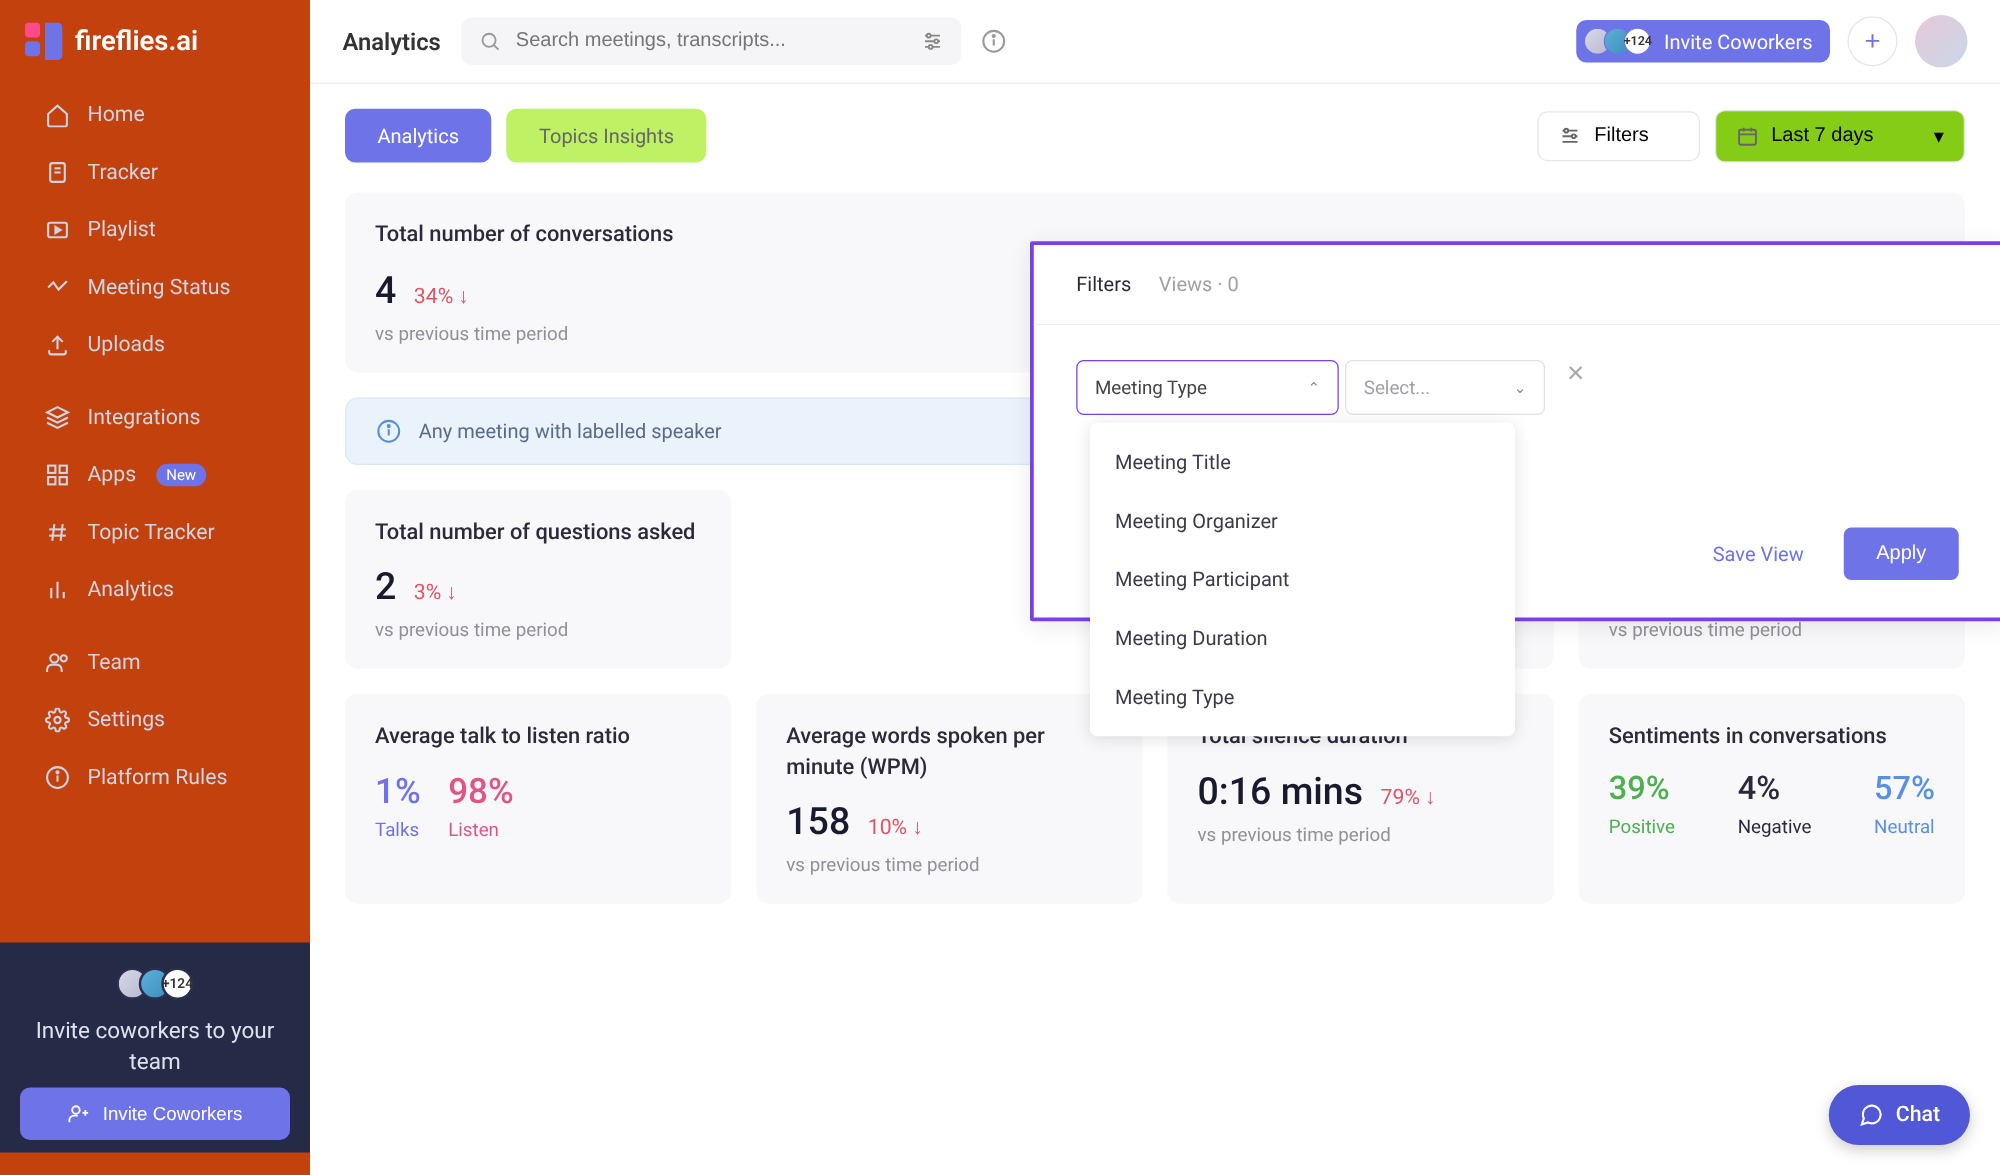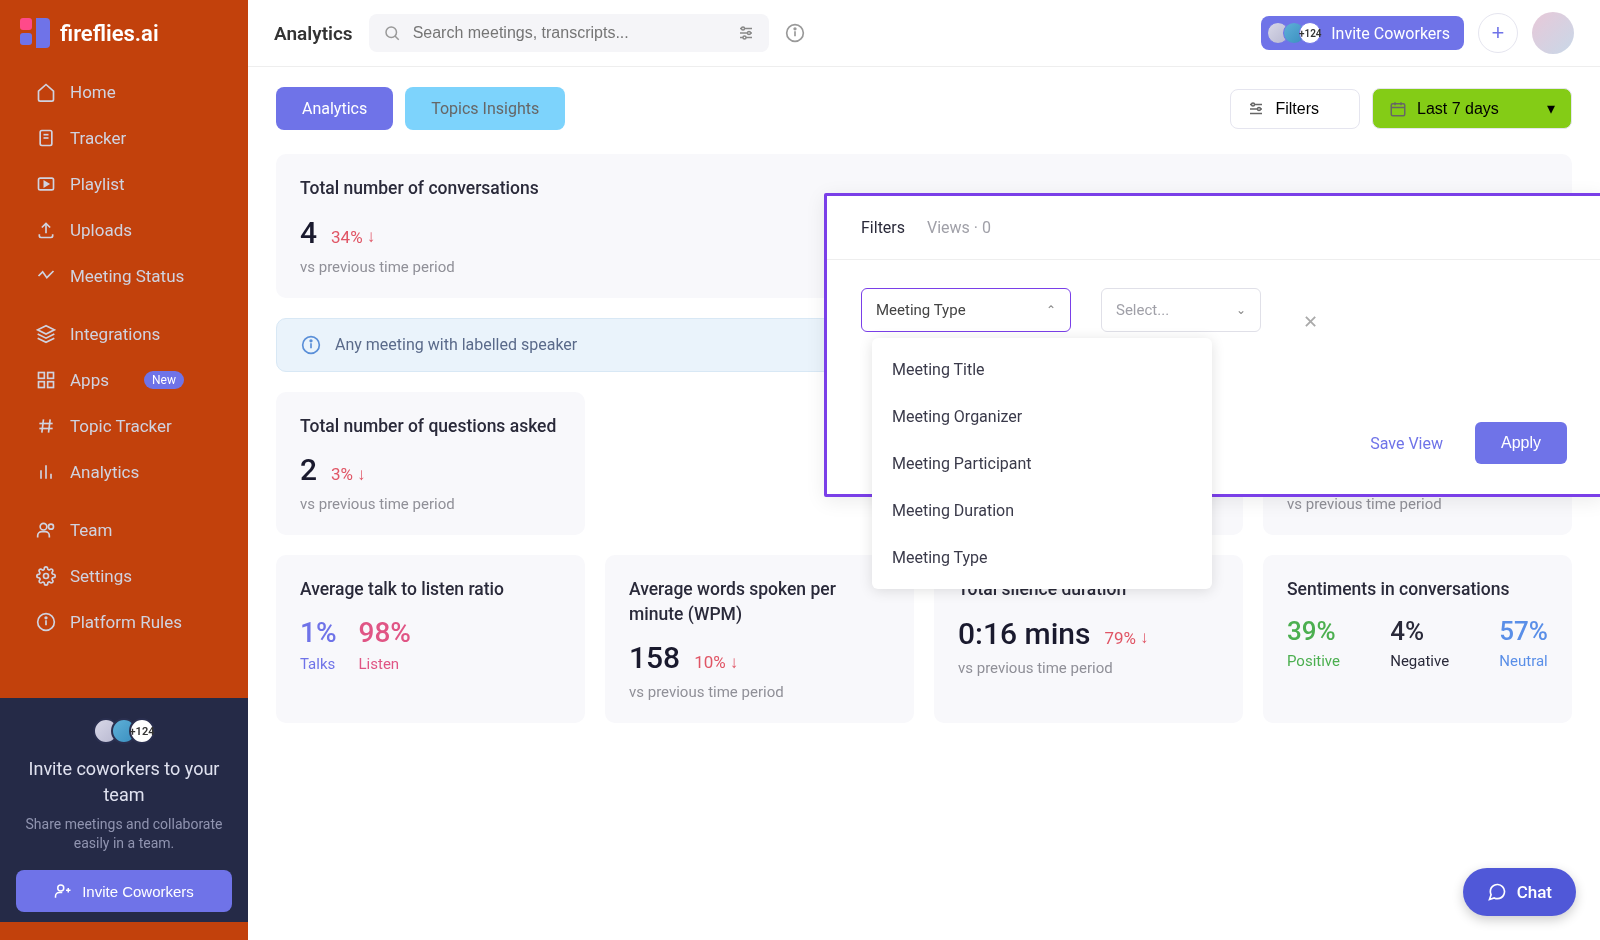--- a/index.html
+++ b/index.html
@@ -7,21 +7,21 @@
 .app { display: flex; height: 100%; }
 .sidebar { width: 248px; background: #c2410c; color: #d0d3e0; display: flex; flex-direction: column; padding: 18px 0; }
 .logo { display: flex; align-items: center; gap: 10px; padding: 0 20px 22px; }
 .logo-mark { width: 30px; height: 30px; position: relative; }
 .logo-mark svg { width: 100%; height: 100%; }
 .logo-text { font-size: 22px; font-weight: 600; color: #fff; }
 .nav { display: flex; flex-direction: column; gap: 2px; padding: 0 22px; }
 .nav-item { display: flex; align-items: center; gap: 14px; padding: 12px 14px; border-radius: 8px; font-size: 17px; color: #d0d3e0; cursor: pointer; }
 .nav-item .icon { width: 20px; height: 20px; display: flex; align-items: center; justify-content: center; }
 .nav-sep { height: 10px; }
-.badge-new { background: #6f73e8; color: #fff; font-size: 12px; padding: 2px 8px; border-radius: 10px; margin-left: 21px; }
+.badge-new { background: #6f73e8; color: #fff; font-size: 12px; padding: 2px 8px; border-radius: 10px; margin-left: 2px; }
 .sidebar-footer { margin-top: auto; padding: 20px 16px 10px; text-align: center; background: #252a47; }
 .avatars-footer { display: flex; justify-content: center; margin-bottom: 12px; }
 .avatars-footer .av { width: 26px; height: 26px; border-radius: 50%; border: 2px solid #2a2f4f; margin-left: -8px; }
 .avatars-footer .av:first-child { margin-left: 0; }
 .av1 { background: linear-gradient(135deg,#d8d8e8,#b8b8d0); }
 .av2 { background: linear-gradient(135deg,#5fb0d8,#3a8fbf); }
 .av-count { background: #fff; color: #333; font-size: 11px; font-weight: 600; display: flex; align-items: center; justify-content: center; }
 .footer-title { color: #e0e2f0; font-size: 18px; line-height: 1.4; margin-bottom: 8px; }
 .footer-sub { color: #9094b0; font-size: 14px; line-height: 1.4; margin-bottom: 16px; }
 .invite-btn { background: #6f73e8; color: #fff; border: none; border-radius: 8px; padding: 12px 18px; font-size: 15px; display: flex; align-items: center; gap: 10px; margin: 0 auto; cursor: pointer; width: 100%; justify-content: center; }
@@ -39,21 +39,21 @@
 .invite-pill .av { width: 22px; height: 22px; border-radius: 50%; border: 1.5px solid #6f73e8; margin-left: -6px; }
 .invite-pill .av:first-child { margin-left: 0; }
 .invite-pill .av-count { background: #fff; color: #333; font-size: 10px; font-weight: 600; display: flex; align-items: center; justify-content: center; }
 .plus-btn { width: 40px; height: 40px; border-radius: 50%; border: 1px solid #e5e5ef; background: #fff; display: flex; align-items: center; justify-content: center; cursor: pointer; color: #6f73e8; font-size: 22px; }
 .user-avatar { width: 42px; height: 42px; border-radius: 50%; background: linear-gradient(135deg,#e8c8d8,#c8d8e8); cursor: pointer; }
 
 .content { padding: 20px 28px; position: relative; }
 .tabs-row { display: flex; align-items: center; gap: 12px; margin-bottom: 24px; }
 .tab { padding: 12px 26px; border-radius: 8px; font-size: 16px; cursor: pointer; }
 .tab.active { background: #6f73e8; color: #fff; }
-.tab.inactive { background: #7dd3fc; color: #666; }
+.tab.inactive { background: #bef264; color: #666; }
 .filters-btn { margin-left: auto; display: flex; align-items: center; gap: 10px; padding: 10px 40px 10px 16px; border: 1px solid #e5e5ef; border-radius: 8px; cursor: pointer; background: #fff; font-size: 16px;}
 .date-btn { display: flex; align-items: center; gap: 10px; padding: 10px 16px; border: 1px solid #e5e5ef; border-radius: 8px; cursor: pointer; background: #84cc16; font-size: 16px; min-width: 200px; }
 .date-btn .chev { margin-left: auto; }
 
 .cards { display: grid; grid-template-columns: repeat(4, 1fr); gap: 20px; }
 .card { background: #f8f8fb; border-radius: 10px; padding: 22px 24px; }
 .card.wide { grid-column: 1 / -1; background: #eaf3fb; display: flex; align-items: center; gap: 14px; padding: 16px 24px; color: #5a6a8a; border: 1px solid #d8e8f5;}
 .card-title { font-size: 17.5px; font-weight: 500; color: #2a2a3a; margin-bottom: 14px; line-height: 1.4; }
 .card-value-row { display: flex; align-items: baseline; gap: 14px; margin-bottom: 8px; }
 .card-value { font-size: 30px; font-weight: 500; color: #1a1a2e; }
@@ -71,21 +71,21 @@
 .sent-lbl { font-size: 15px; }
 .c-green { color: #4caf50; }
 .c-dark { color: #2a2a3a; }
 .c-blue { color: #5a8fe8; }
 
 .filter-popup { position: absolute; top: 126px; left: 576px; width: 780px; background: #fff; border: 3px solid #7a3fe8; border-radius: 2px; z-index: 50; padding: 0; box-shadow: 0 4px 20px rgba(0,0,0,0.08); }
 .fp-head { display: flex; gap: 22px; padding: 22px 34px; border-bottom: 1px solid #eee; font-size: 16px; }
 .fp-tab { color: #2a2a3a; cursor: pointer; }
 .fp-tab.inactive { color: #a0a0a8; }
 .fp-body { padding: 28px 34px 30px; position: relative; }
-.fp-row { display: flex; gap: 30px; align-items: flex-end; margin-bottom: 20px; }
+.fp-row { display: flex; gap: 5px; align-items: flex-start; margin-bottom: 20px; }
 .fp-select { position: relative; width: 210px; }
 .fp-select-btn { width: 100%; border: 1.5px solid #7a3fe8; border-radius: 6px; padding: 12px 14px; display: flex; align-items: center; justify-content: space-between; cursor: pointer; font-size: 15px; color: #444; background: #fff; }
 .fp-select-btn.plain { border: 1px solid #e0e0e8; color: #a0a0a8; }
 .fp-select-btn .chev { font-size: 12px; color: #888; }
 .fp-close { color: #aaa; cursor: pointer; font-size: 18px; margin-left: 12px; }
 .fp-dropdown { position: absolute; top: 50px; left: 11px; width: 340px; background: #fff; border-radius: 6px; box-shadow: 0 2px 14px rgba(0,0,0,0.12); padding: 8px 0; z-index: 60; }
 .fp-option { padding: 14px 20px; font-size: 16px; color: #3a3a4a; cursor: pointer; }
 .fp-actions { display: flex; gap: 16px; justify-content: flex-end; align-items: center; margin-top: 90px; }
 .fp-save { color: #6f73e8; font-size: 16px; cursor: pointer; padding: 10px 16px; }
 .fp-apply { background: #6f73e8; color: #fff; border: none; border-radius: 6px; padding: 12px 26px; font-size: 16px; cursor: pointer; }
@@ -132,34 +132,34 @@
             <svg width="20" height="20" viewBox="0 0 24 24" fill="none" stroke="currentColor" stroke-width="2">
               <rect x="3" y="5" width="18" height="14" rx="2"></rect>
               <polygon points="10,9 15,12 10,15" fill="currentColor"></polygon>
             </svg>
           </span>
           <span>Playlist</span>
         </div>
       <div class="nav-item">
           <span class="icon">
             <svg width="20" height="20" viewBox="0 0 24 24" fill="none" stroke="currentColor" stroke-width="2">
+              <polyline points="3,12 8,7 13,14 21,6"></polyline>
+            </svg>
+          </span>
+          <span>Meeting Status</span>
+        </div>
+      <div class="nav-item">
+          <span class="icon">
+            <svg width="20" height="20" viewBox="0 0 24 24" fill="none" stroke="currentColor" stroke-width="2">
               <path d="M4 17v2a2 2 0 002 2h12a2 2 0 002-2v-2"></path>
               <polyline points="7,9 12,4 17,9"></polyline>
               <line x1="12" y1="4" x2="12" y2="16"></line>
             </svg>
           </span>
           <span>Uploads</span>
-        </div>
-      <div class="nav-item">
-          <span class="icon">
-            <svg width="20" height="20" viewBox="0 0 24 24" fill="none" stroke="currentColor" stroke-width="2">
-              <polyline points="3,12 8,7 13,14 21,6"></polyline>
-            </svg>
-          </span>
-          <span>Meeting Status</span>
         </div>
       <div class="nav-sep"></div>
       <div class="nav-item">
           <span class="icon">
             <svg width="20" height="20" viewBox="0 0 24 24" fill="none" stroke="currentColor" stroke-width="2">
               <polygon points="12,2 2,7 12,12 22,7"></polygon>
               <polyline points="2,12 12,17 22,12"></polyline>
               <polyline points="2,17 12,22 22,17"></polyline>
             </svg>
           </span>
@@ -229,21 +229,20 @@
           <span>Platform Rules</span>
         </div>
     </nav>
     <div class="sidebar-footer">
       <div class="avatars-footer">
         <div class="av av1"></div>
         <div class="av av2"></div>
         <div class="av av-count">+124</div>
       </div>
       <div class="footer-title">Invite coworkers to your team</div>
-      <div class="footer-sub">Share meetings and collaborate easily in a team.</div>
       <button class="invite-btn">
         <svg width="18" height="18" viewBox="0 0 24 24" fill="none" stroke="currentColor" stroke-width="2">
             <circle cx="9" cy="8" r="4"></circle>
             <path d="M2 21v-2a5 5 0 015-5h4"></path>
             <line x1="19" y1="8" x2="19" y2="14"></line>
             <line x1="16" y1="11" x2="22" y2="11"></line>
           </svg>
         <span>Invite Coworkers</span>
       </button>
     </div>

